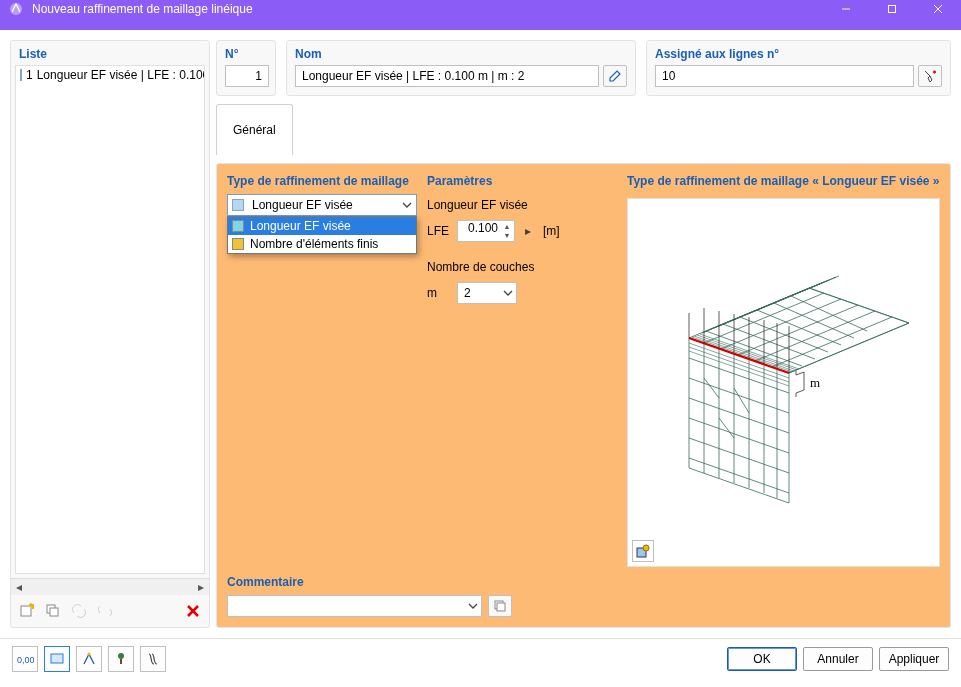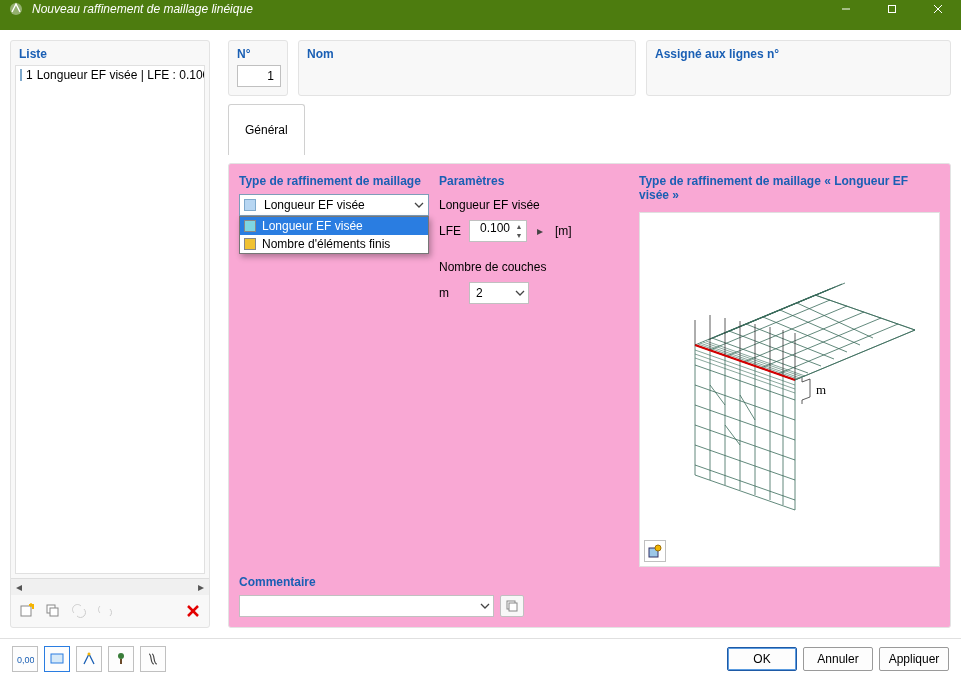--- a/index.html
+++ b/index.html
@@ -1,21 +1,21 @@
 <!DOCTYPE html>
 <html><head>
 <meta charset="utf-8">
 <style>
   * { box-sizing: border-box; margin: 0; padding: 0; }
   body { font-family: "Segoe UI", Tahoma, sans-serif; font-size: 12px; background: #fff; width: 961px; height: 687px; overflow: hidden; }
-  .titlebar { background: #4d7c0f; color: #fff; height: 30px; display: flex; align-items: center; padding: 0 0 12px 8px; font-style: italic; }
+  .titlebar { background: #8b5cf6; color: #fff; height: 30px; display: flex; align-items: center; padding: 0 0 12px 8px; }
   .titlebar .icon { width: 16px; height: 16px; margin-right: 8px; display:inline-block; }
   .titlebar .title { flex: 1; font-size: 12px; }
   .winbtn { width: 46px; height: 30px; display: flex; align-items: center; justify-content: center; }
-  .outer { padding: 10px; display: flex; gap: 18px; height: 608px; }
+  .outer { padding: 10px; display: flex; gap: 6px; height: 608px; }
   .left-panel { width: 200px; background: #f8f8f8; border: 1px solid #e3e3e3; border-radius: 3px; display: flex; flex-direction: column; }
   .panel-header { color: #1a5fb4; font-weight: 600; padding: 6px 8px 4px; }
   .list-body { flex: 1; background: #fff; margin: 0 4px 4px; border: 1px solid #e0e0e0; overflow: hidden; position: relative; }
   .list-row { display: flex; align-items: center; padding: 2px 4px; gap: 4px; white-space: nowrap; }
   .list-row .sq { width: 12px; height: 12px; background: #b7d6f2; border:1px solid #7fa9cc; }
   .list-row .num { width: 14px; text-align: right; }
   .hscroll { height: 17px; background: #f0f0f0; border-top: 1px solid #ddd; display:flex; align-items:center; position:relative;}
   .hscroll .ar { width:16px; height:17px; display:flex; align-items:center; justify-content:center; color:#555;}
   .hscroll .track { flex:1; position:relative; }
   .toolbar-row { display:flex; padding:4px; gap:2px; align-items:center; }
@@ -29,21 +29,21 @@
   .n-box { width:60px; }
   .n-box .input { width:44px; text-align:right; }
   .nom-box { flex:1; display:flex; flex-direction:column; }
   .nom-row { display:flex; align-items:center; gap:4px; }
   .nom-row .input { flex:1; }
   .iconbtn { width:24px; height:22px; border:1px solid #c0c0c0; background:#f8f8f8; display:flex; align-items:center; justify-content:center; border-radius:2px; }
   .assign-box { width:305px; }
   .assign-box .nom-row .input { flex:1; }
   .tabrow { display:flex; }
   .tab { padding:18px 16px; background:#fff; border:1px solid #d0d0d0; border-bottom:none; border-radius:3px 3px 0 0; font-size:12px; }
-  .mainbox { flex:1; background:#f9a8d4; border:1px solid #e3e3e3; border-radius:3px; padding:10px; display:flex; flex-direction:column; gap:8px; }
+  .mainbox { flex:1; background:#fdba74; border:1px solid #e3e3e3; border-radius:3px; padding:10px; display:flex; flex-direction:column; gap:8px; }
   .cols { display:flex; gap:10px; flex:1; }
   .col { display:flex; flex-direction:column; }
   .col1 { width:190px; }
   .col2 { width:190px; }
   .col3 { flex:1; }
   .fieldgroup { position:relative; }
   .fg-hdr { color:#1a5fb4; font-weight:600; margin-bottom:6px; }
   .select { width:100%; height:22px; border:1px solid #7e9db9; background:#fff; padding:0 20px 0 24px; position:relative; display:flex; align-items:center; }
   .select .sw { width:12px; height:12px; position:absolute; left:4px; top:4px; background:#b7d6f2; border:1px solid #7fa9cc; }
   .select .ar { position:absolute; right:4px; top:5px; }
@@ -160,23 +160,41 @@
   </div>
 
   <div class="right-area">
     <div class="row">
       <div class="box n-box">
         <div class="hdr">N°</div>
         <input class="input" style="text-align: right;" value="1">
       </div>
       <div class="box nom-box">
         <div class="hdr">Nom</div>
+        <div class="nom-row">
+          <input class="input" value="Longueur EF visée | LFE : 0.100 m | m : 2" style="">
+          <div class="iconbtn">
+              <svg width="14" height="14">
+                <path d="M2 12 L2 9 L9 2 L12 5 L5 12 Z" fill="none" stroke="#1a5fb4" stroke-width="1.2"></path>
+              </svg>
+            </div>
+        </div>
       </div>
       <div class="box assign-box">
         <div class="hdr">Assigné aux lignes n°</div>
+        <div class="nom-row">
+          <input class="input" value="10" style="">
+          <div class="iconbtn">
+              <svg width="14" height="14">
+                <path d="M2 2 L7 7 L5 9 L7 13 L9 11 L7 7" fill="#fff" stroke="#444" stroke-width="1"></path>
+                <line x1="10" y1="3" x2="13" y2="3" stroke="#e30000" stroke-width="1.5"></line>
+                <line x1="11.5" y1="1.5" x2="11.5" y2="4.5" stroke="#e30000" stroke-width="1.5"></line>
+              </svg>
+            </div>
+        </div>
       </div>
     </div>
 
     <div class="tabrow">
       <div class="tab">Général</div>
     </div>
 
     <div class="mainbox">
       <div class="cols">
 

